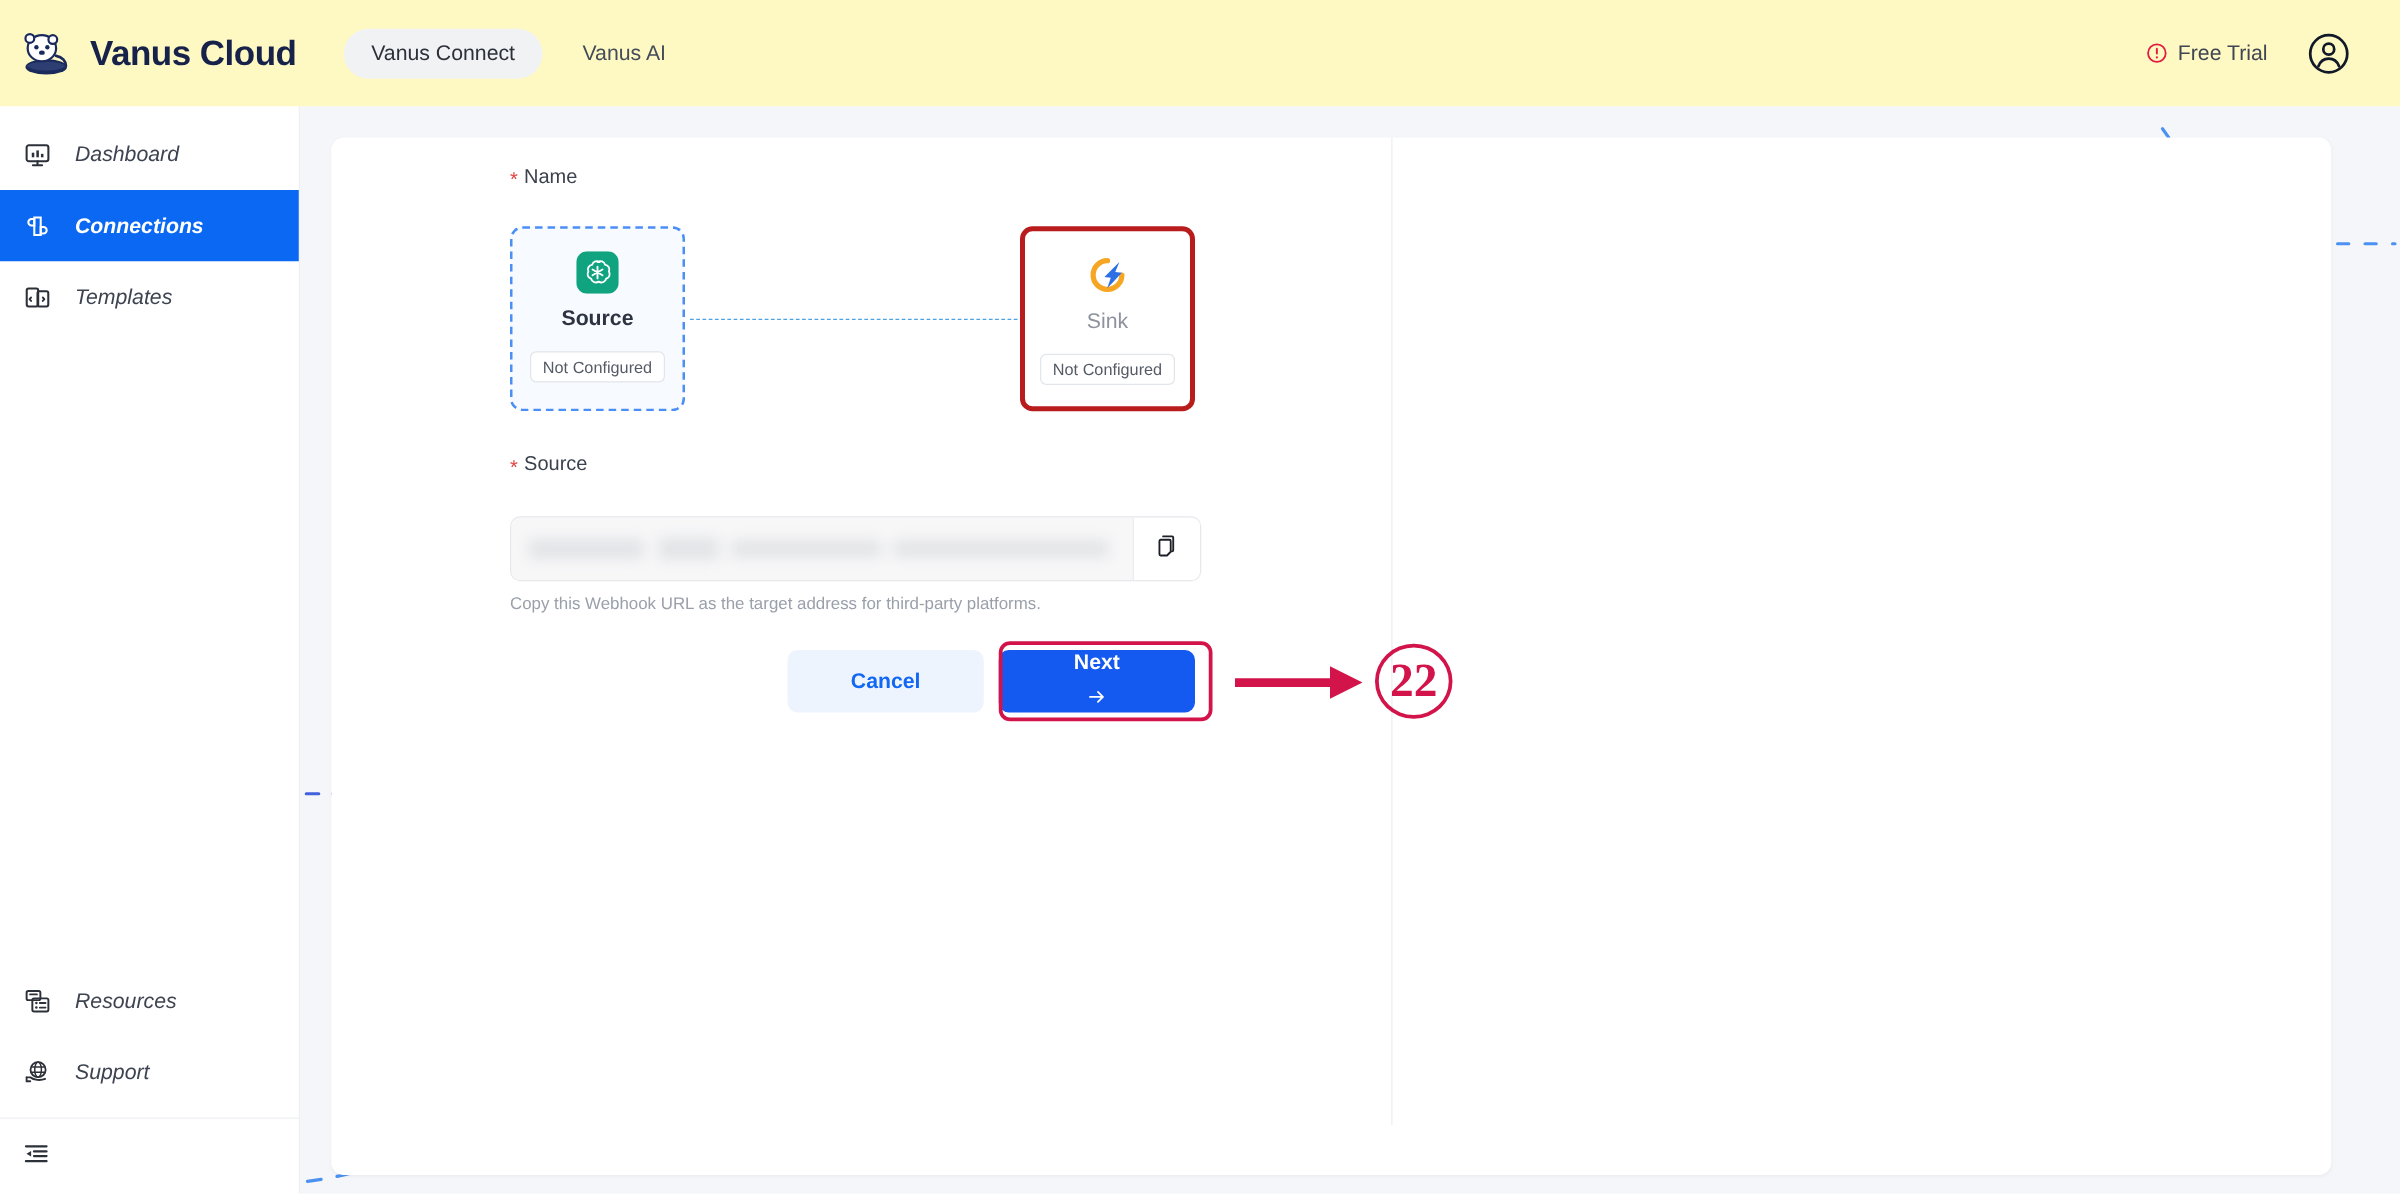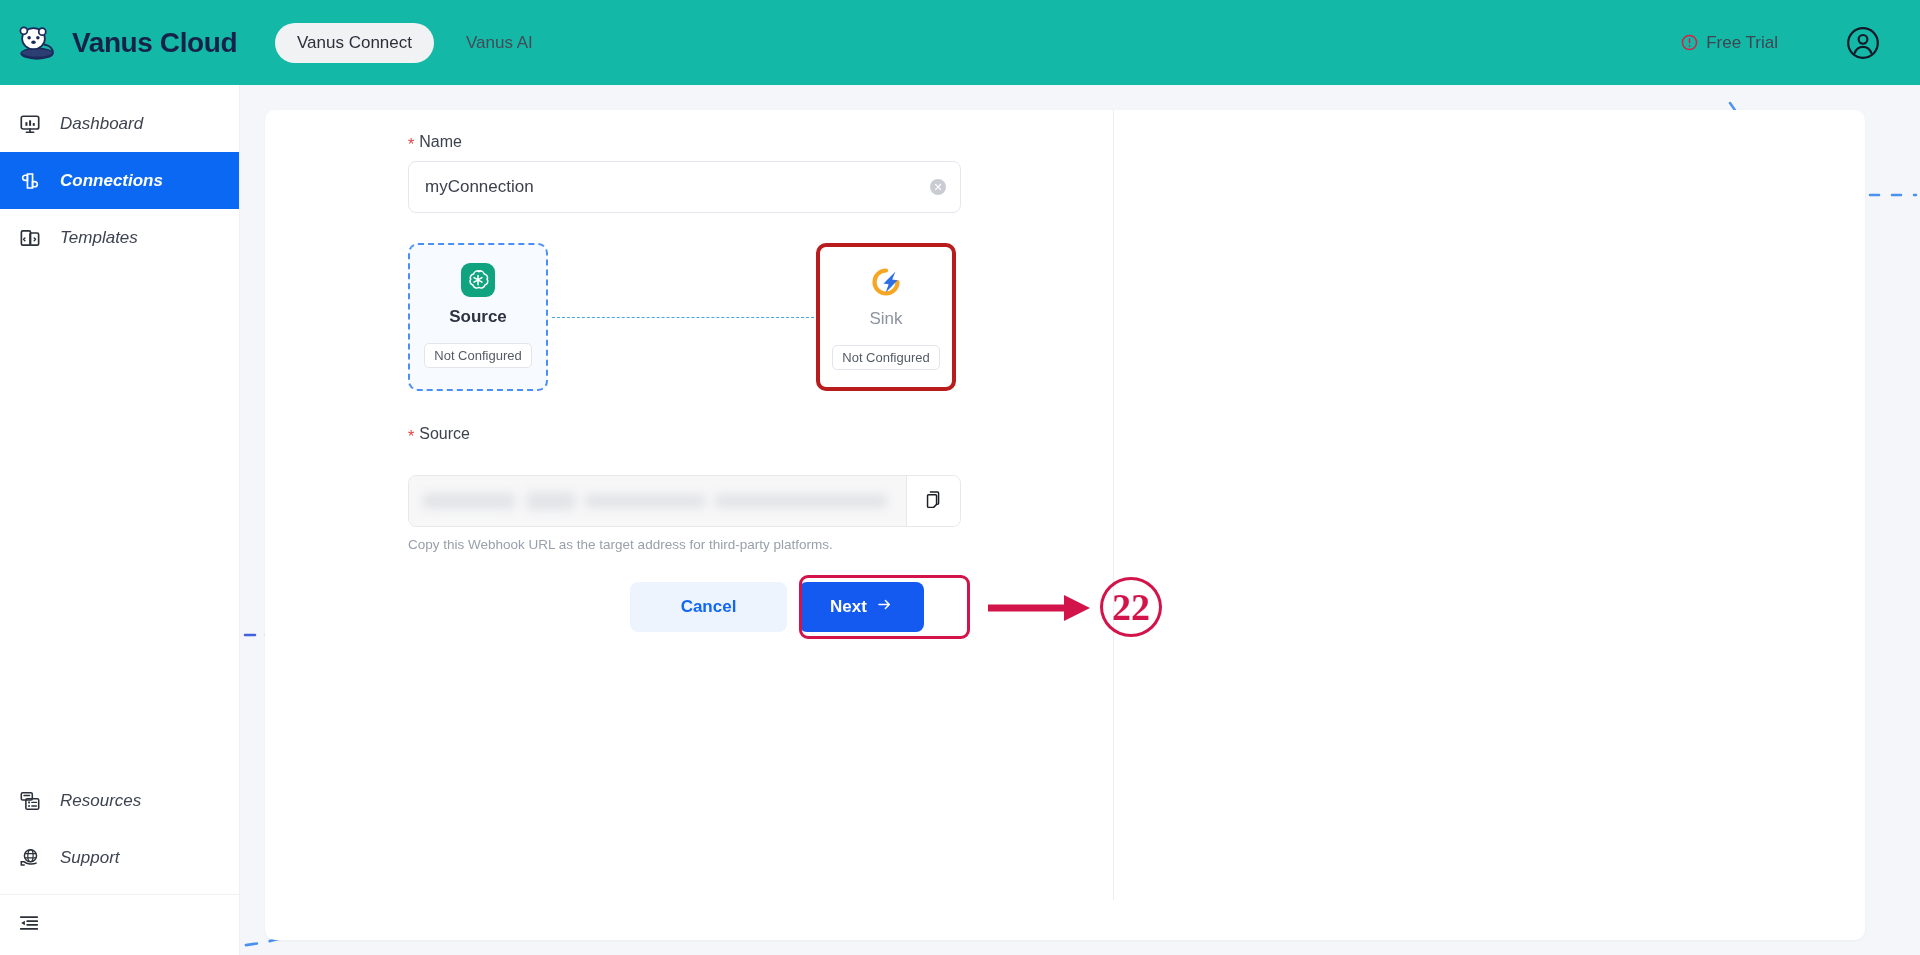--- a/index.html
+++ b/index.html
@@ -10,38 +10,38 @@
     overflow: hidden;
     font-family: "Liberation Sans", sans-serif;
     background: #ffffff;
     -webkit-font-smoothing: antialiased;
   }
   #app { position: relative; width: 1920px; height: 955px; background: #ffffff; }
 
   
   .topbar {
     position: absolute; left: 0; top: 0; width: 1920px; height: 85px;
-    background: #14b8a6;
+    background: #fef9c3;
     display: flex; align-items: center;
     z-index: 40;
   }
   .brand { display: flex; align-items: center; gap: 14px; padding-left: 16px; width: 245px; }
   .brand-logo { width: 42px; height: 42px; flex: 0 0 42px; }
   .brand-name {
     font-size: 28px; font-weight: bold; color: #17224a; letter-spacing: -0.4px;
     white-space: nowrap;
   }
   .top-tabs { display: flex; align-items: center; gap: 10px; margin-left: 30px; }
   .top-tab {
     font-size: 17px; color: #444b59; padding: 10px 22px; border-radius: 22px;
     cursor: pointer; white-space: nowrap;
   }
   .top-tab.active { background: #f1f2f4; color: #2b303b; }
   .top-right {
-    margin-left: auto; display: flex; align-items: center; gap: 68px; padding-right: 40px;
+    margin-left: auto; display: flex; align-items: center; gap: 32px; padding-right: 40px;
   }
   .trial { display: flex; align-items: center; gap: 8px; font-size: 17px; color: #3f4552; cursor: pointer; }
   .trial svg { display: block; }
   .avatar-btn { width: 34px; height: 34px; cursor: pointer; }
 
   
   .sidebar {
     position: absolute; left: 0; top: 85px; width: 240px; height: 870px;
     background: #ffffff; border-right: 1px solid #eef0f3;
     display: flex; flex-direction: column;
@@ -141,21 +141,21 @@
   }
   .hint { font-size: 13.5px; color: #9aa0aa; margin-top: 10px; }
 
   .actions { display: flex; align-items: center; margin-top: 30px; position: relative; }
   .btn {
     height: 50px; border-radius: 8px; font-size: 17px; font-weight: bold;
     display: flex; align-items: center; justify-content: center; cursor: pointer;
     border: none; gap: 9px;
   }
   .btn-cancel { width: 157px; background: #eef4fe; color: #1268f3; margin-left: 222px; }
-  .btn-next { width: 125px; background: #1459f0; color: #ffffff; margin-left: 12px; }
+  .btn-next { width: 157px; background: #1459f0; color: #ffffff; margin-left: 12px; flex-direction: column; }
 
   
   .anno-box {
     position: absolute; left: 391px; top: -7px; width: 171px; height: 64px;
     border: 3px solid #d2144a; border-radius: 9px; pointer-events: none;
   }
   .anno-arrow { position: absolute; left: 578px; top: 8px; pointer-events: none; }
   .anno-num {
     position: absolute; left: 692px; top: -5px;
     width: 62px; height: 60px; border: 3px solid #d2144a; border-radius: 50%;
@@ -311,24 +311,20 @@
     <div class="content-card">
       <div class="col-divider"></div>
 
       <div class="form">
 
         <div>
           <div class="field-label">
             <span class="req">*</span>
             <span>Name</span>
           </div>
-          <div class="text-input">
-            <span title="Please enter connection name">myConnection</span>
-            <span class="clear-x">✕</span>
-          </div>
         </div>
 
         <div class="nodes">
           <div class="link-line"></div>
 
           <div class="node source">
             <span class="node-icon">
               <svg width="34" height="34" viewBox="0 0 34 34">
                 <rect x="0" y="0" width="34" height="34" rx="9" fill="#10a37f"></rect>
                 <g fill="none" stroke="#ffffff" stroke-width="1.5" stroke-linejoin="round" stroke-linecap="round">

